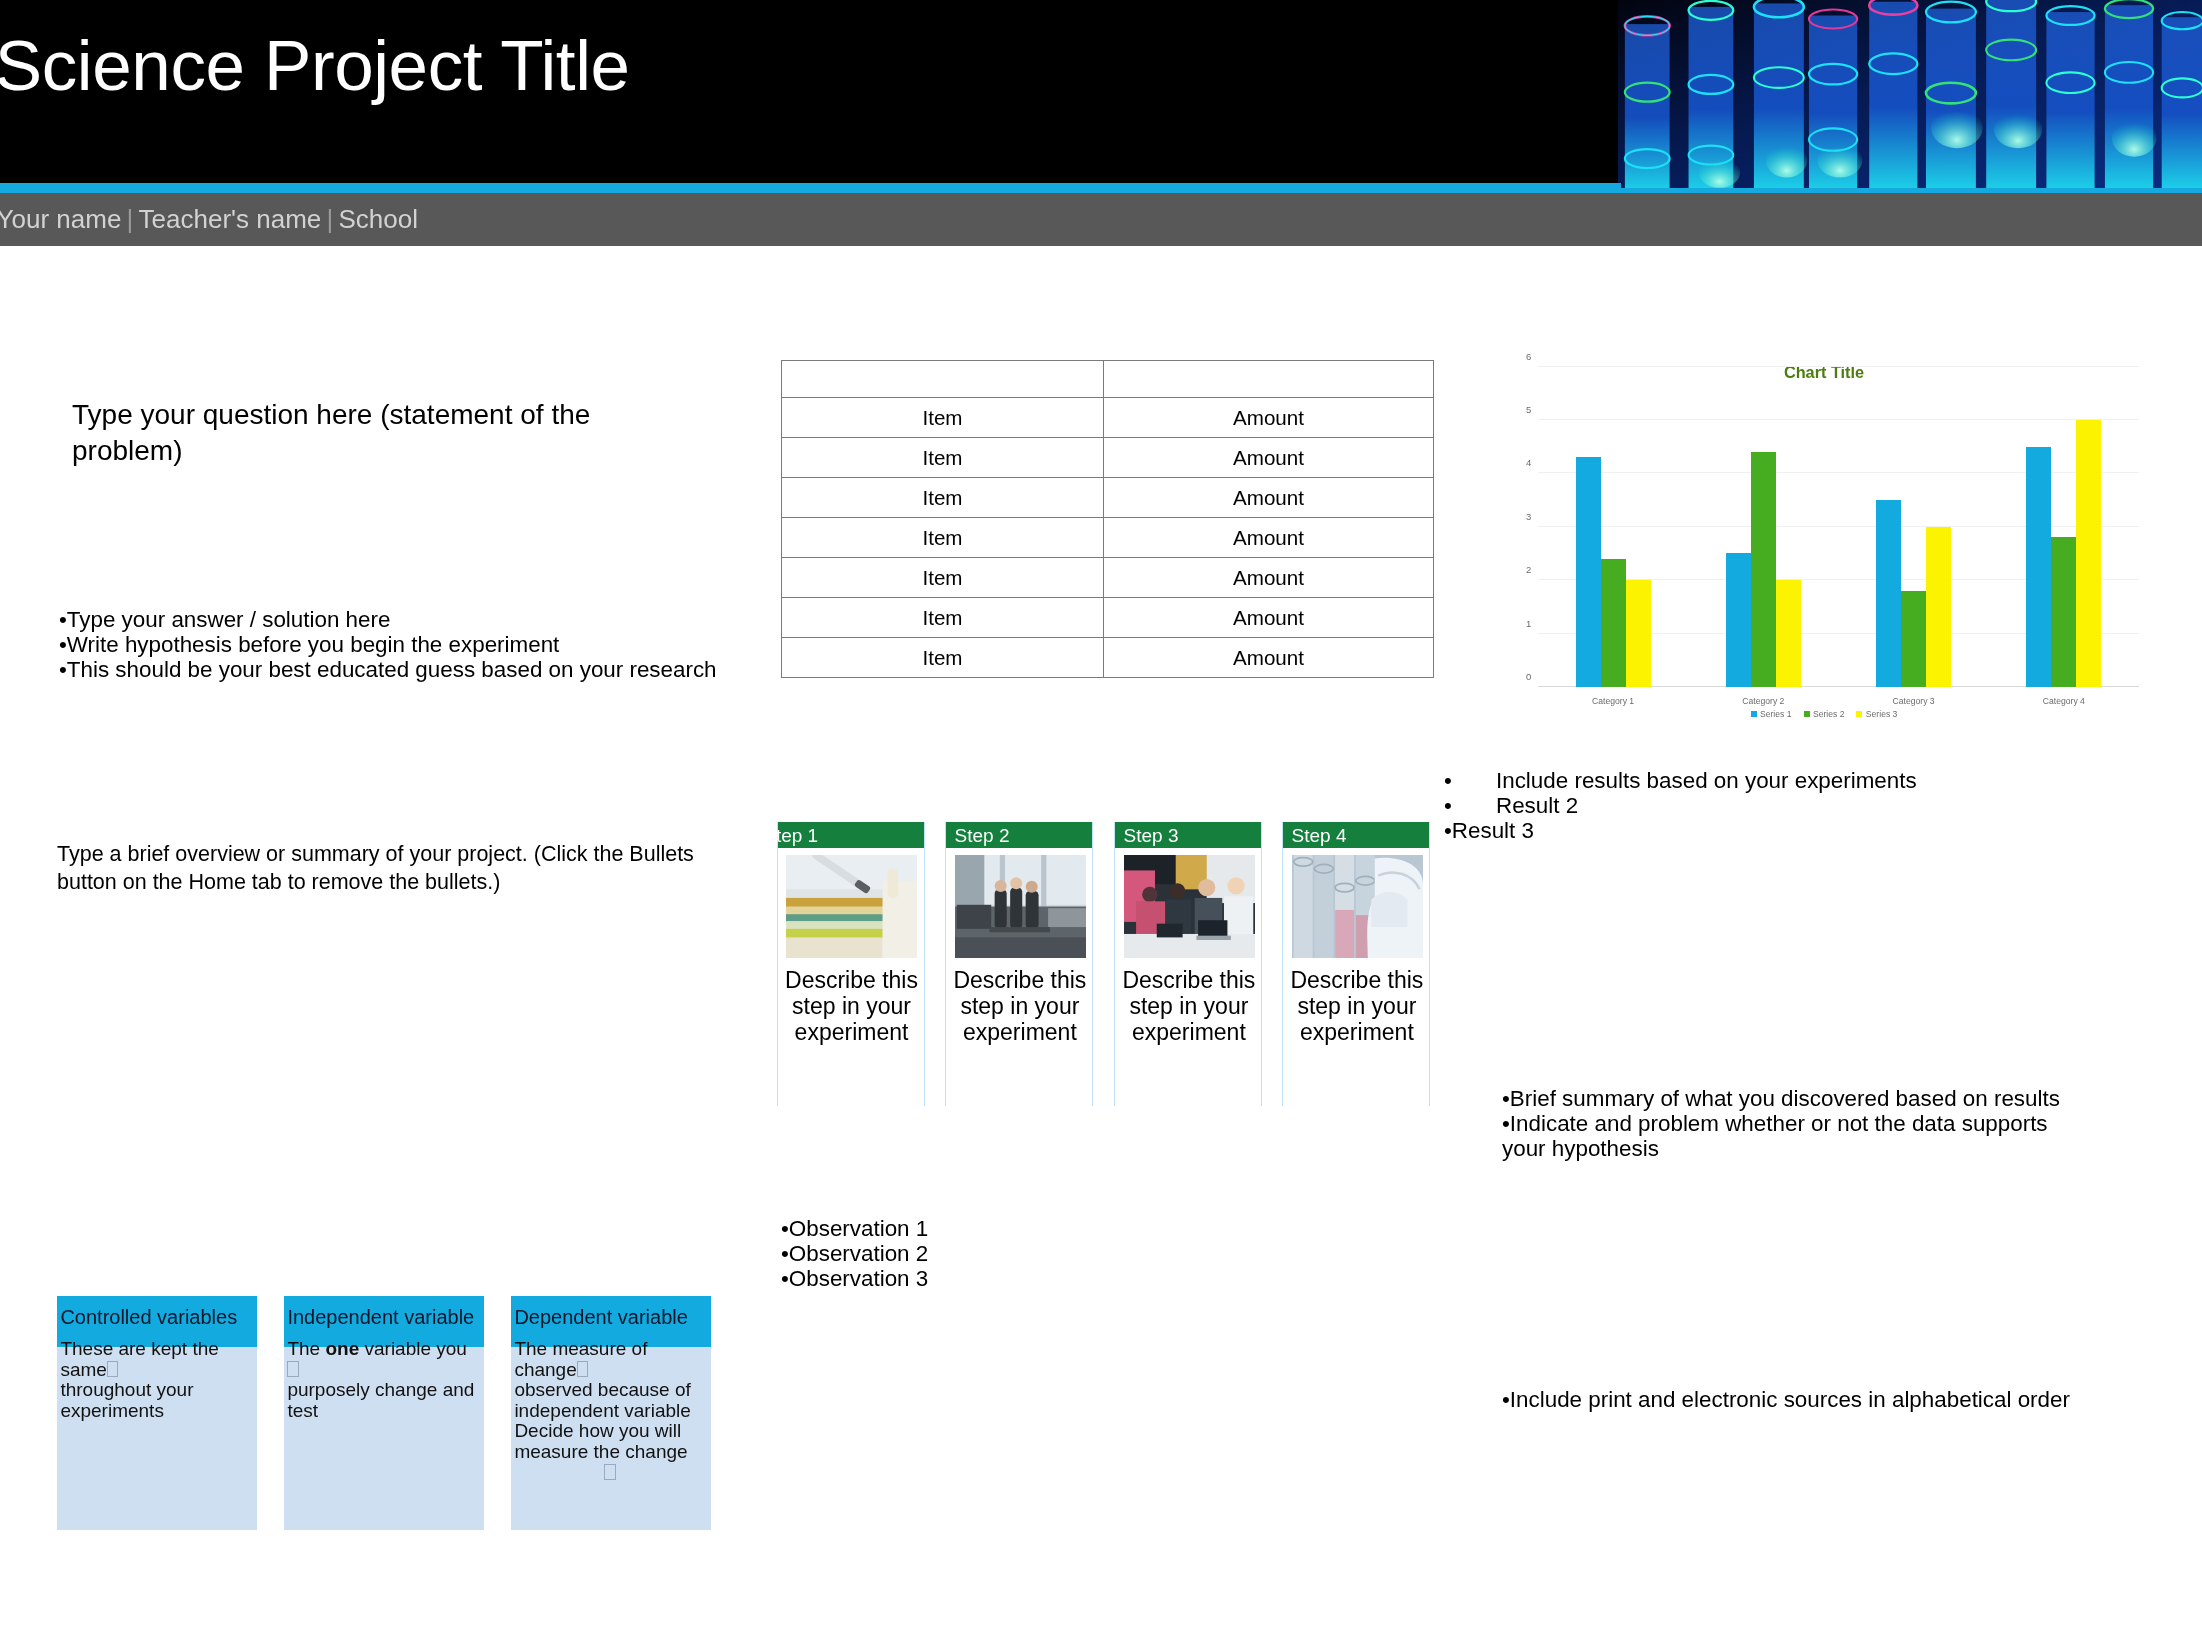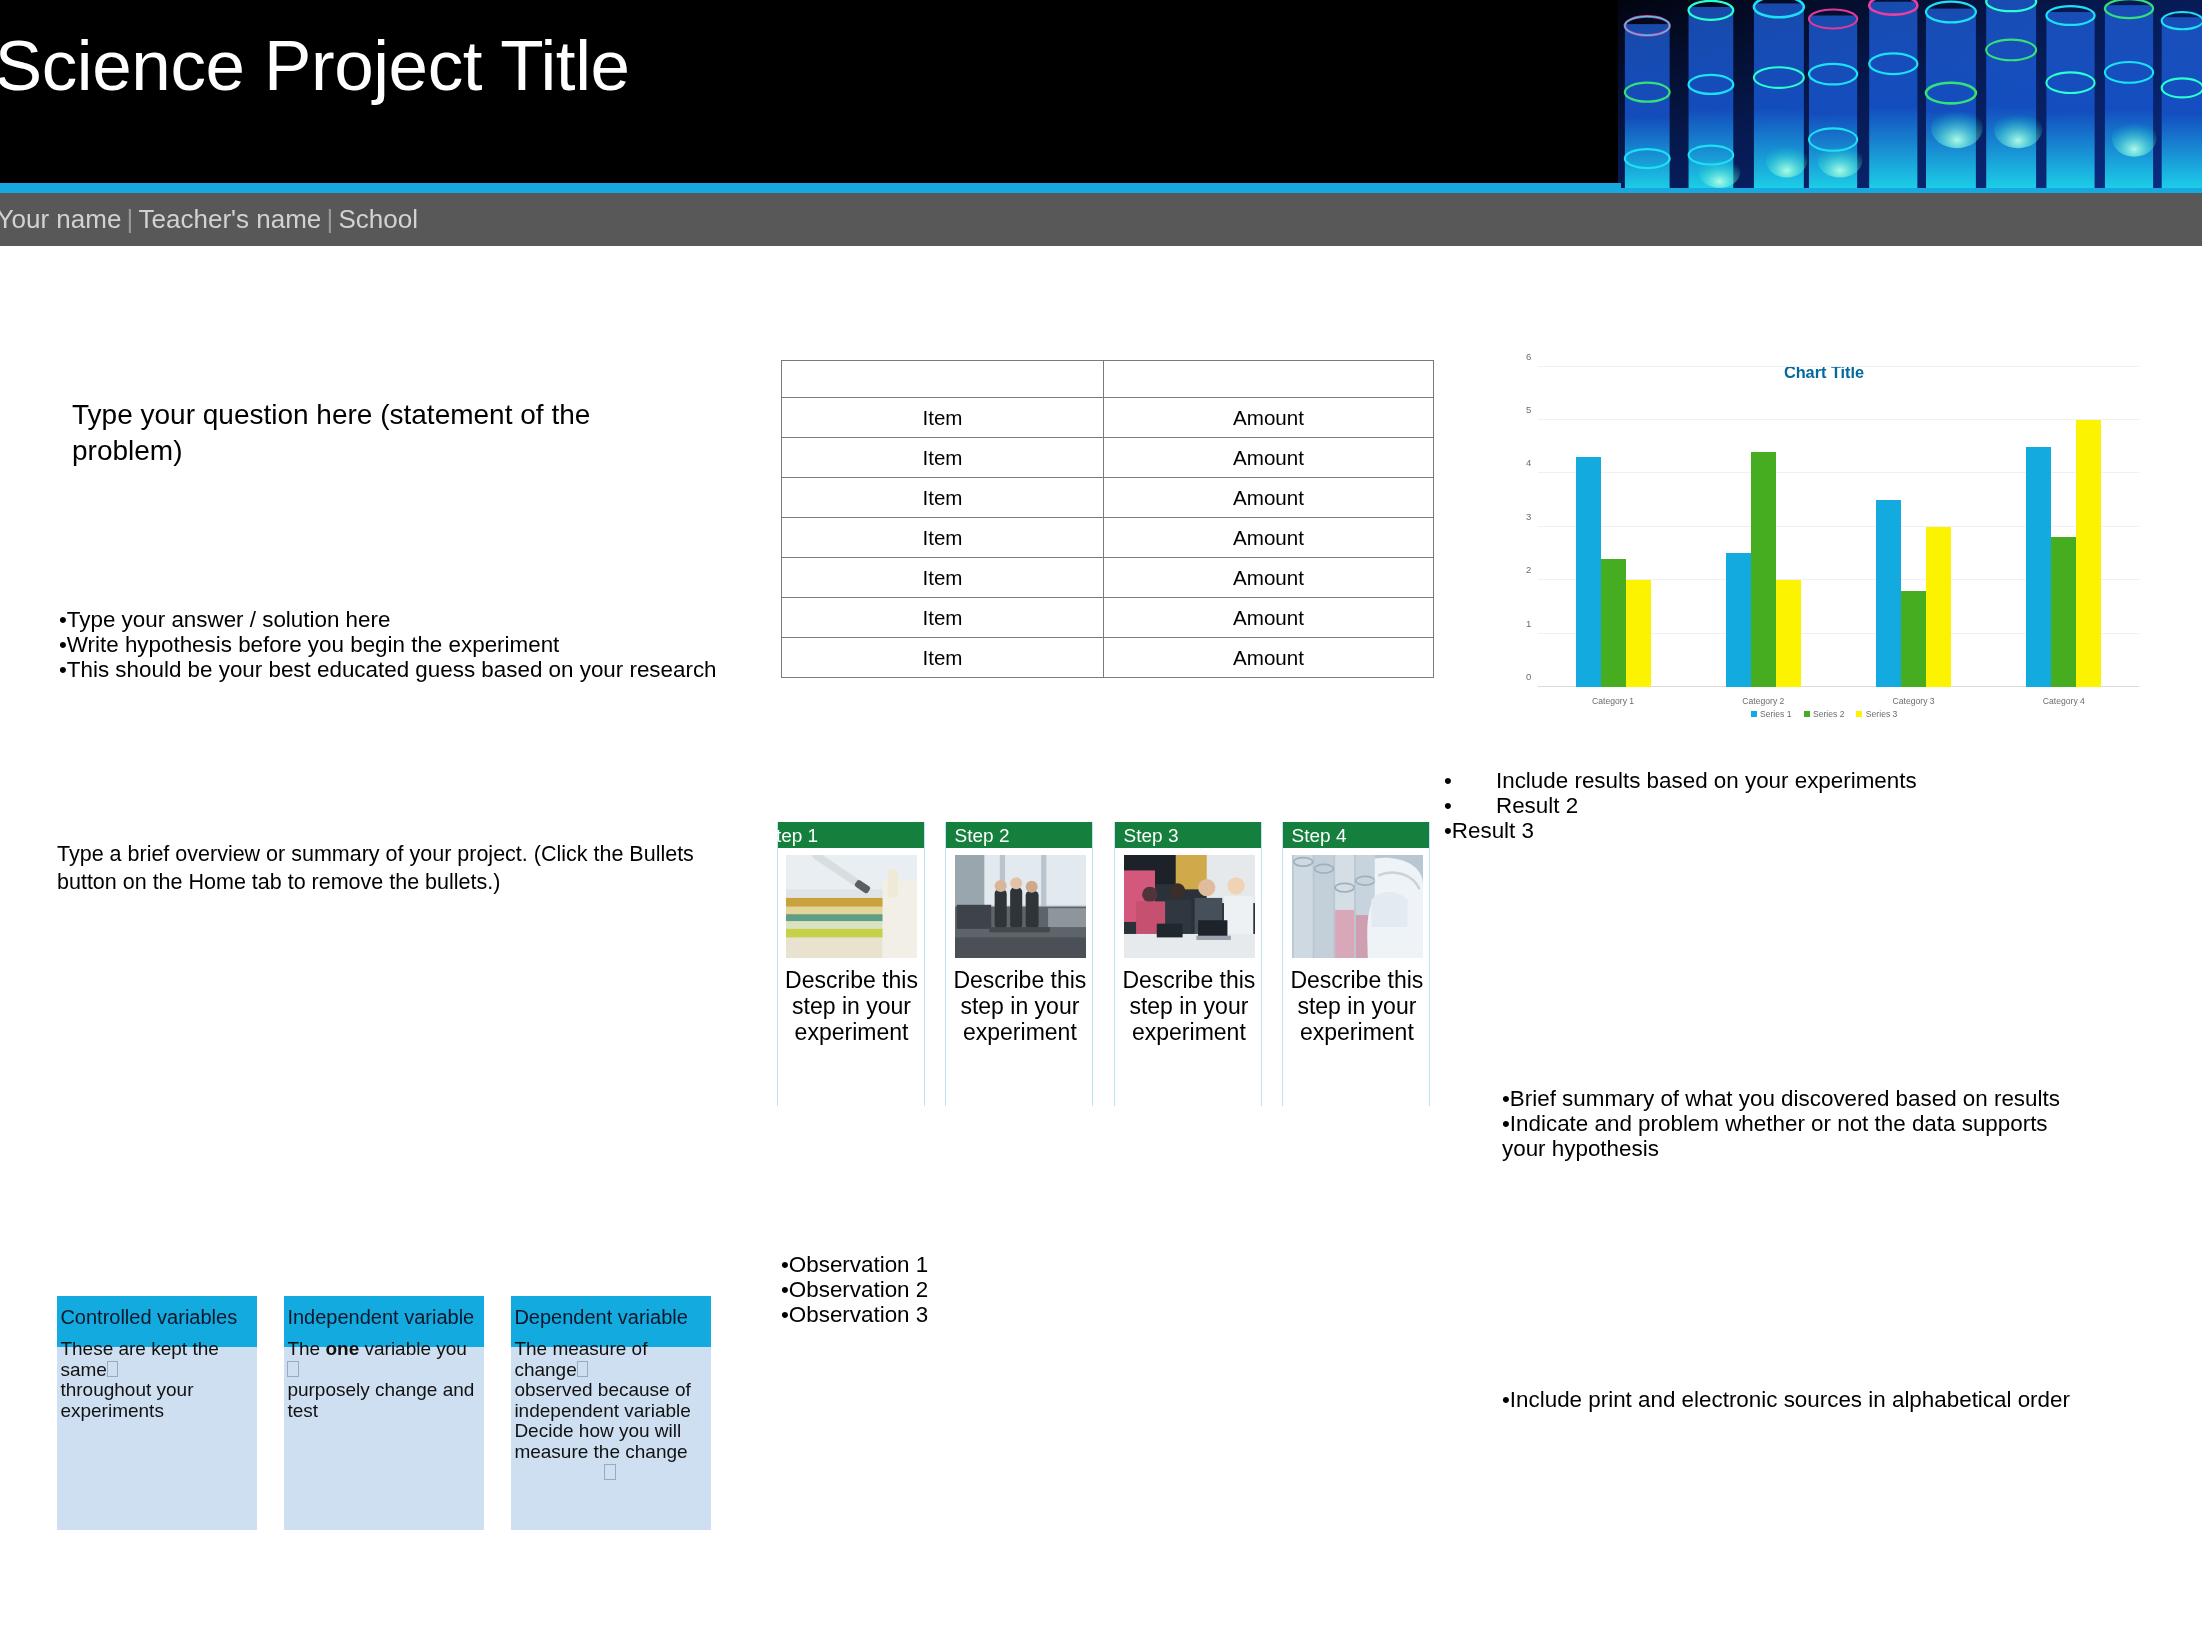--- a/index.html
+++ b/index.html
@@ -90,21 +90,21 @@
   #materials-table tr.head-row td{height:36px;}
   #materials-table col.c1{width:322px;}
   #materials-table col.c2{width:330px;}
 
   
   #chart-wrap{
     position:absolute;left:1497px;top:351px;width:654px;height:370px;
   }
   #chart-title{
     position:absolute;left:0;top:12px;width:654px;text-align:center;
-    font-size:16.3px;font-weight:bold;color:#0369a1;
+    font-size:16.3px;font-weight:bold;color:#4d7c0f;
   }
   #plot{
     position:absolute;left:41px;top:15.5px;right:12px;bottom:34px;
   }
   .gridline{
     position:absolute;left:0;right:0;height:0.9px;background:#f0f0f0;
   }
   .gridline.base{background:#d9d9d9;}
   .ytick{
     position:absolute;left:-29px;width:22.4px;text-align:right;
@@ -165,21 +165,21 @@
     overflow:hidden;background:#ccc;
   }
   .step-photo svg{display:block;width:131px;height:103px;}
   .step-desc{
     position:absolute;left:3.4px;top:145px;width:141px;
     text-align:center;font-size:23px;line-height:26px;color:#000;
   }
 
   
   #observations-block{
-    left:781px;top:1252px;width:344px;
+    left:781px;top:1216px;width:344px;
     font-size:22.4px;line-height:25px;
   }
 
   
   #conclusion-block{
     left:1502px;top:1086px;width:568px;
     font-size:22.4px;line-height:25px;
   }
 
   

